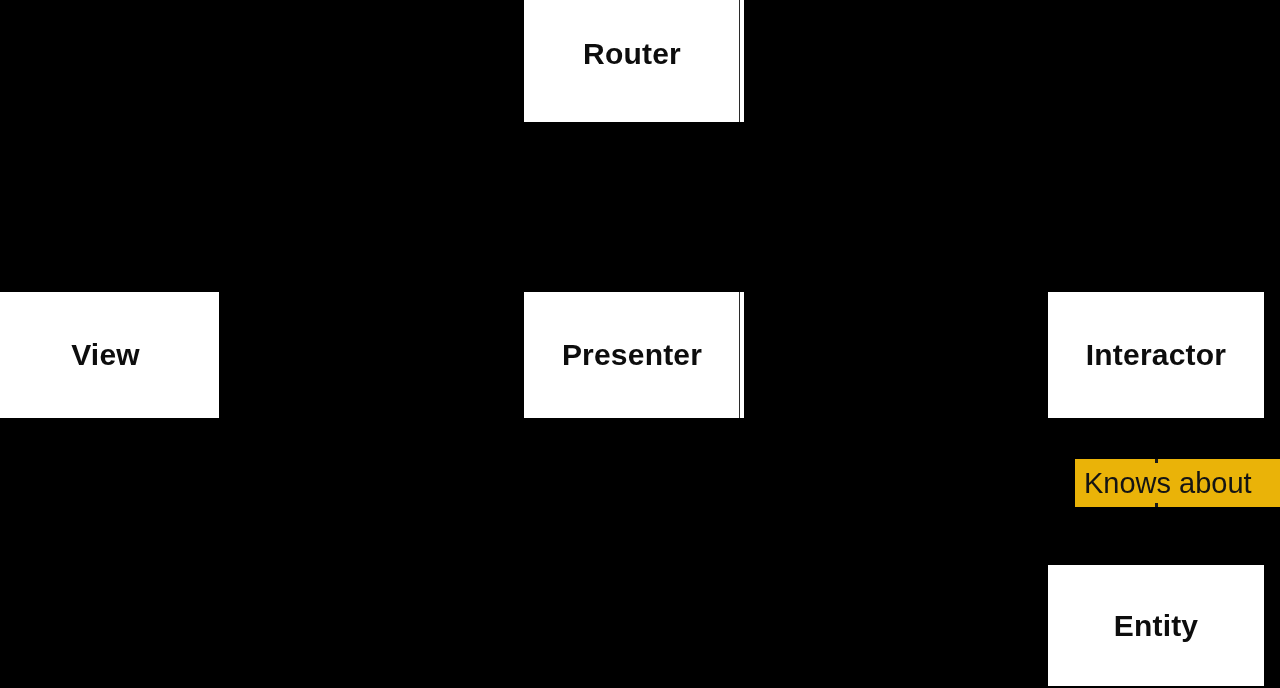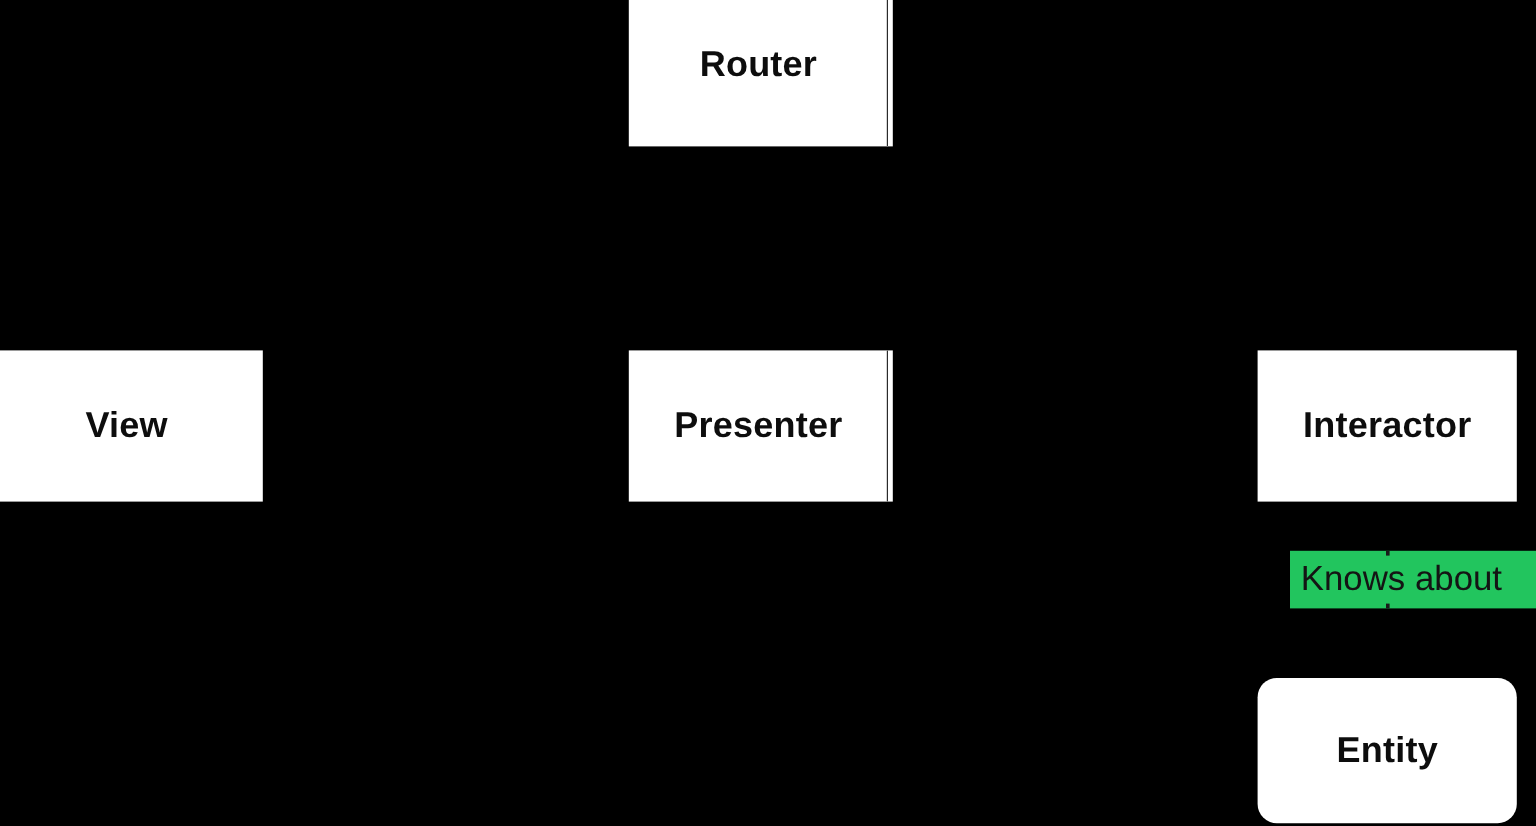--- a/index.html
+++ b/index.html
@@ -40,21 +40,21 @@
     bottom: 0;
     right: -4px;
     width: 4px;
     background: #ffffff;
     border-left: 1px solid #2b2b2b;
   }
 
   
   .edge-label {
     position: absolute;
-    background: #22c55e;
+    background: #eab308;
     box-sizing: border-box;
     display: flex;
     align-items: center;
     justify-content: flex-start;
     color: #141414;
     font-weight: normal;
     font-size: 29px;
     line-height: 1;
     padding-left: 9px;
   }
@@ -99,21 +99,21 @@
   </div>
 
   <div class="node rule-right" style="left:524px; top:292px; width:216px; height:126px;">
     <span>Presenter</span>
   </div>
 
   <div class="node" style="left:1048px; top:292px; width:216px; height:126px;">
     <span>Interactor</span>
   </div>
 
-  <div class="node" style="left:1048px; top:565px; width:216px; height:121px;border-radius:16px;">
+  <div class="node" style="left:1048px; top:565px; width:216px; height:121px;">
     <span>Entity</span>
   </div>
 
   <div class="edge-label" style="left:1075px; top:459px; width:205px; height:48px;">
     <span class="stub top"></span>
     <span>Knows about</span>
     <span class="stub bottom"></span>
   </div>
 
 </div>

